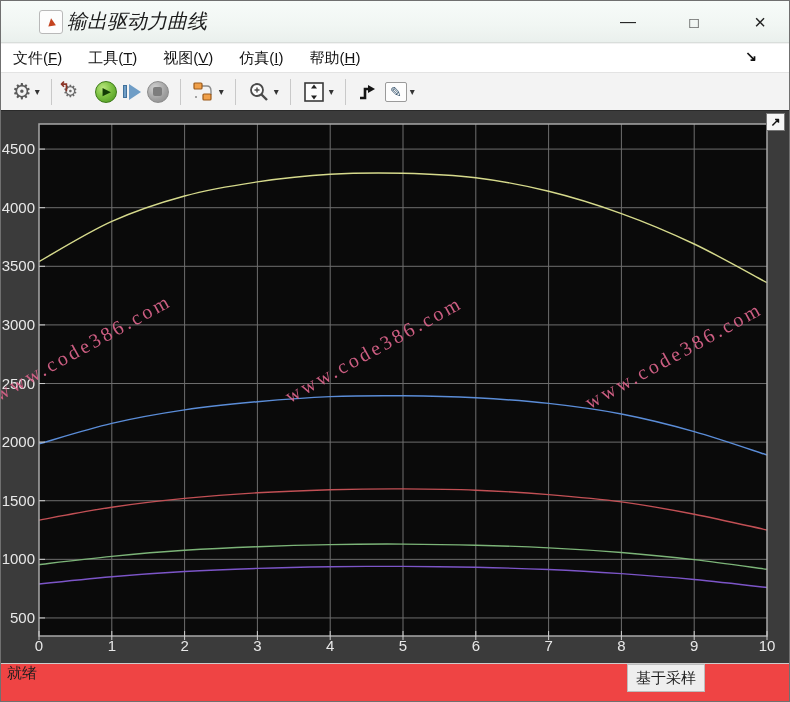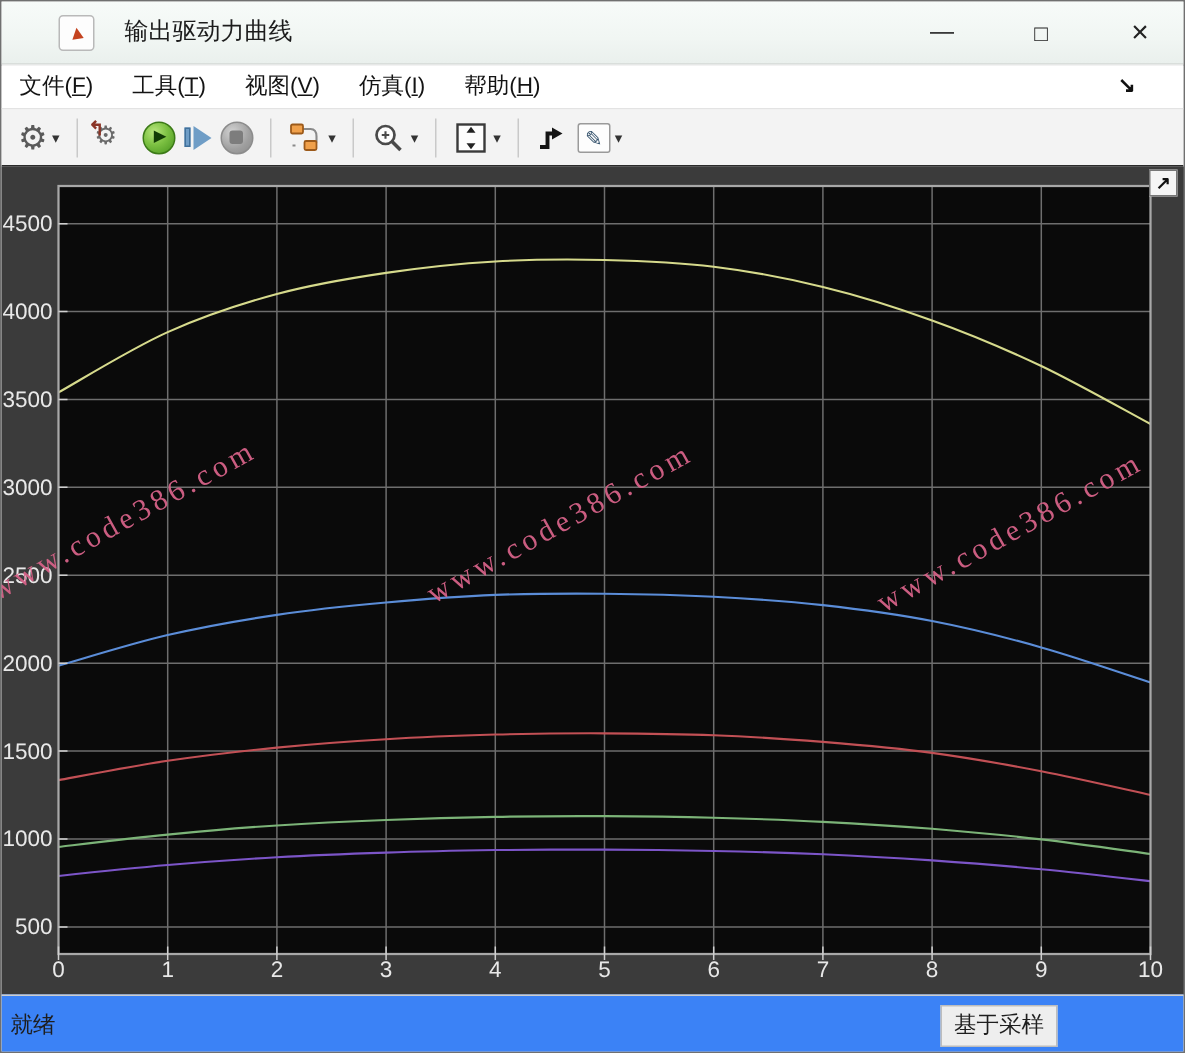--- a/index.html
+++ b/index.html
@@ -6,30 +6,30 @@
   html,body { width:790px; height:702px; background:#cfcfcf; font-family:"Liberation Sans",sans-serif; }
   #window { position:relative; width:790px; height:702px; background:#f2f2f2; border:1px solid #707070; overflow:hidden; }
 
   
   #titlebar { position:absolute; left:0; top:0; width:100%; height:42px;
     background:linear-gradient(180deg,#f7fbf9 0%,#f1f6f3 60%,#eaf0ed 100%);
     border-bottom:1px solid #d9dedb; display:flex; align-items:center; }
   #app-icon { width:24px; height:24px; margin-left:38px; background:#fdfdfd; border:1px solid #b9b9b9;
     border-radius:3px; display:flex; align-items:center; justify-content:center; }
   #app-icon span { color:#c4431f; font-size:13px; line-height:1; transform:rotate(-8deg); }
-  #window-title { margin-left:20px; font-size:16px; color:#1c1c1c; }
+  #window-title { margin-left:4px; font-size:20px; color:#1c1c1c;font-style:italic; }
   .winbtn { position:absolute; top:6px; width:32px; height:30px; display:flex; align-items:center;
     justify-content:center; color:#222; cursor:default; }
   #btn-min { left:611px; font-size:16px; }
   #btn-max { left:677px; font-size:15px; }
   #btn-close { left:743px; font-size:20px; }
 
   
   #menubar { position:absolute; left:0; top:43px; width:100%; height:29px; background:#ffffff;
-    border-bottom:1px solid #e3e3e3; display:flex; font-size:15px; color:#141414; }
+    border-bottom:1px solid #e3e3e3; display:flex; align-items:center; font-size:15px; color:#141414; }
   .menu-item { padding:4px 0; margin-left:26px; white-space:nowrap; }
   .menu-item:first-child { margin-left:12px; }
   .mkey { text-decoration:underline; }
   #menu-overflow { position:absolute; right:32px; top:4px; font-size:14px; font-weight:bold; color:#111; }
 
   
   #toolbar { position:absolute; left:0; top:72px; width:100%; height:38px; background:#f3f3f3;
     border-bottom:1px solid #2a2a2a; display:flex; align-items:center; }
   .tsep { width:1px; height:26px; background:#c9c9c9; margin:0 8px; }
   .tbtn { display:flex; align-items:center; justify-content:center; height:30px; padding:0 3px; }
@@ -62,22 +62,22 @@
   .watermark { position:absolute; font-family:"Liberation Serif",serif; font-size:20px; letter-spacing:3px;
     white-space:nowrap; transform:rotate(-29deg); opacity:.95; }
   #wm1 { left:-18px; top:225px; }
   #wm2 { left:273px; top:227px; }
   #wm3 { left:573px; top:233px; }
   #plot-corner-btn { position:absolute; left:765px; top:2px; width:19px; height:18px; background:#f5f5f5;
     border:1px solid #777; display:flex; align-items:center; justify-content:center; }
   #plot-corner-btn span { font-size:12px; font-weight:bold; color:#111; line-height:1; }
 
   
-  #statusbar { position:absolute; left:0; top:662px; width:100%; height:40px; background:#3b82f6;
-    border-top:1px solid #cdcdcd; display:flex; align-items:center; font-size:15px; color:#1e1e1e; }
+  #statusbar { position:absolute; left:0; top:662px; width:100%; height:40px; background:#ef4444;
+    border-top:1px solid #cdcdcd; display:flex; font-size:15px; color:#1e1e1e; }
   #status-text { margin-left:6px; }
   .spanel { height:28px; display:flex; align-items:center; padding:0 8px; border:1px solid #bdbdbd; }
   #panel-mode { position:absolute; right:84px; background:#eeeeee; }
   #panel-time { position:absolute; right:6px; background:#fbfbfb; }
 </style>
 </head>
 <body>
 
 <div id="window">
 

